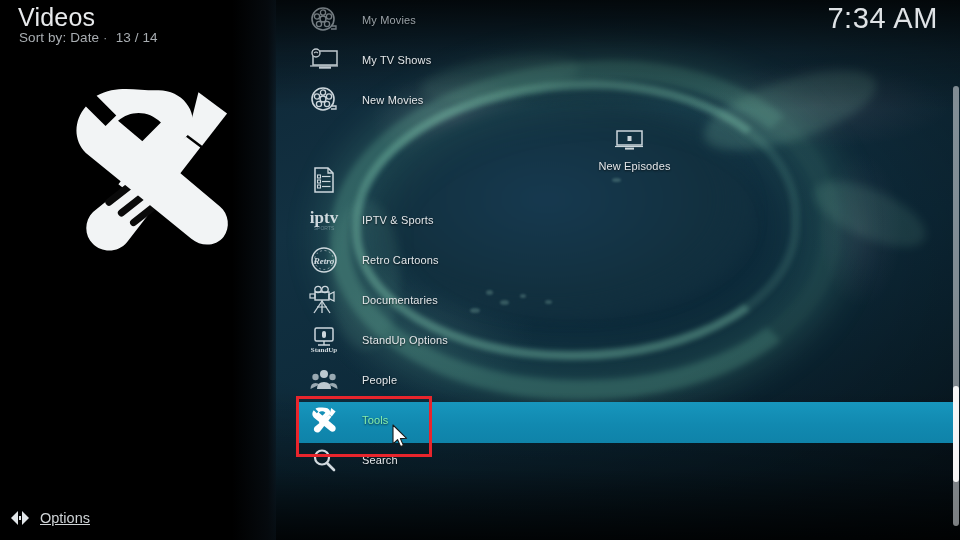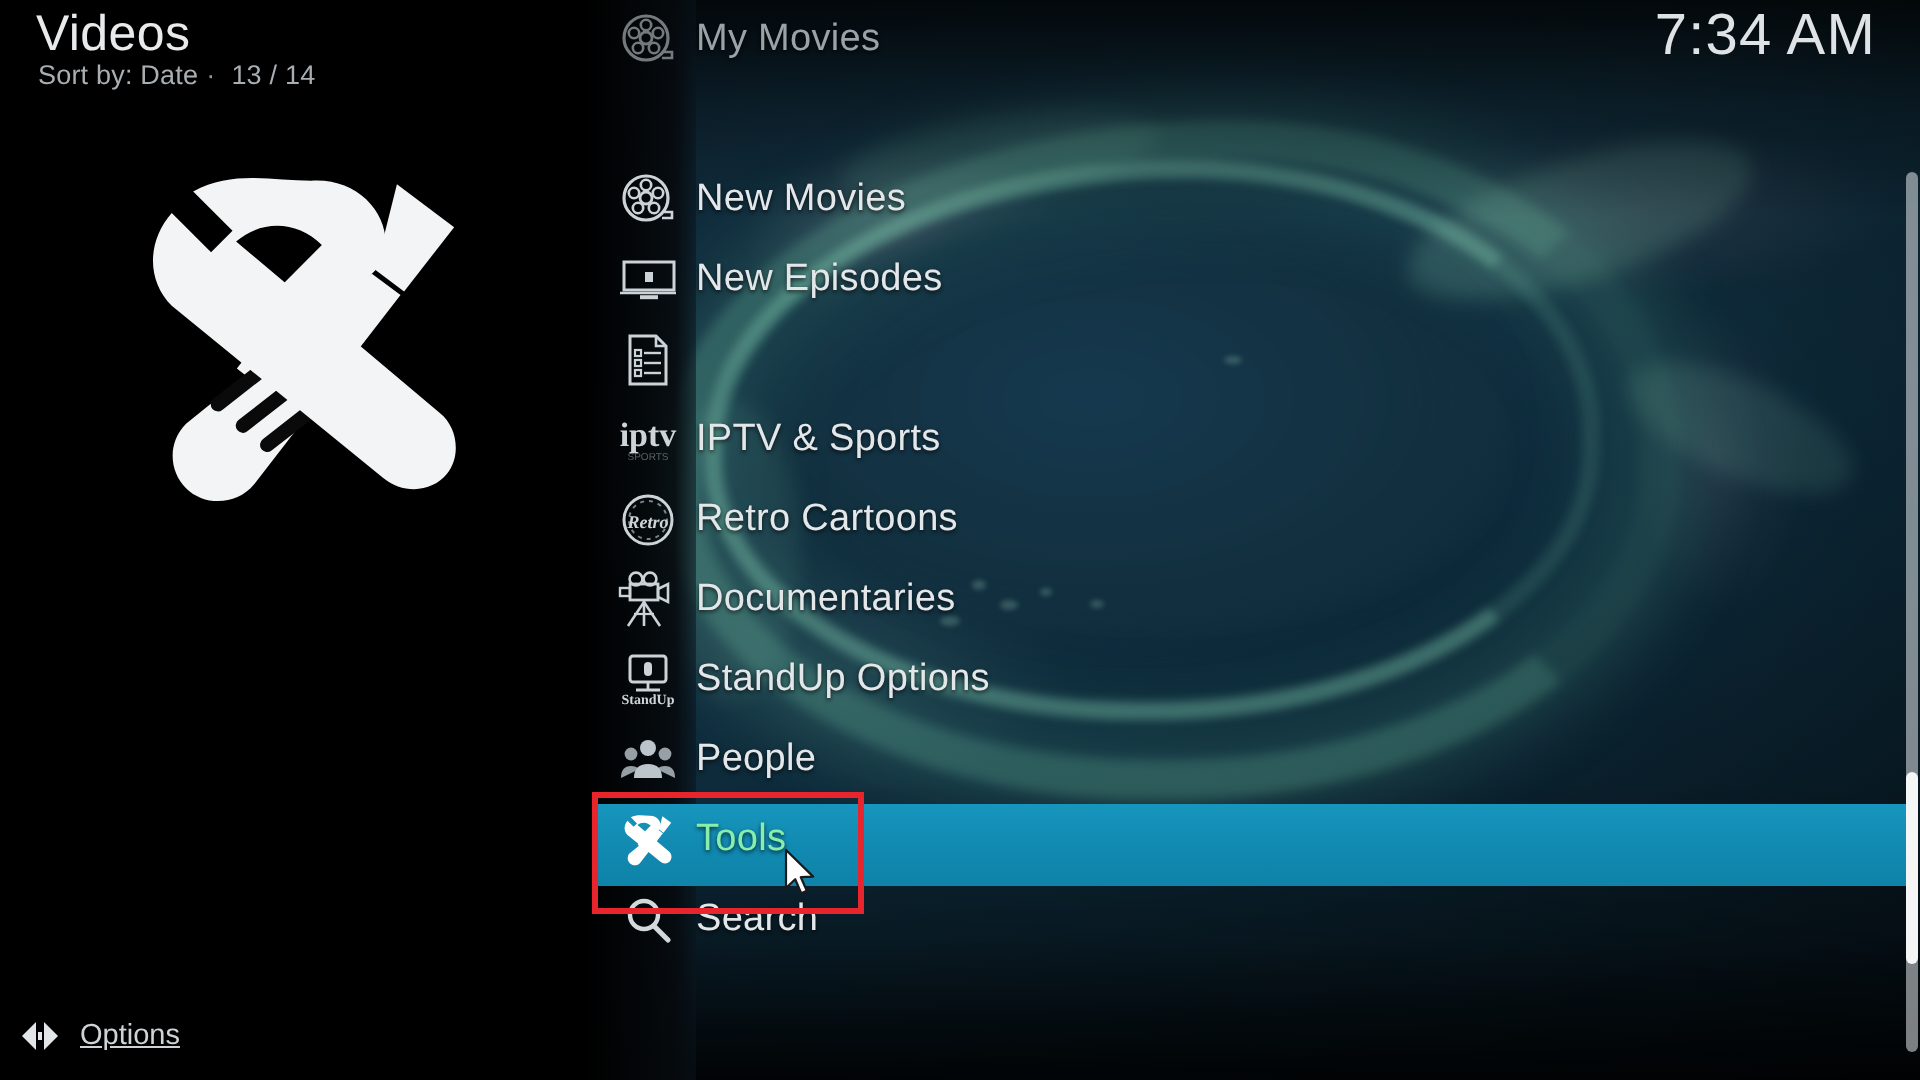--- a/index.html
+++ b/index.html
@@ -85,21 +85,21 @@
     background:
       linear-gradient(to bottom, rgba(0,0,0,.78) 0px, rgba(0,0,0,.30) 52px, rgba(0,0,0,0) 110px),
       linear-gradient(to top, rgba(0,0,0,.85) 0px, rgba(0,0,0,.25) 70px, rgba(0,0,0,0) 150px),
       radial-gradient(ellipse 80% 80% at 50% 45%, rgba(0,0,0,0) 40%, rgba(0,0,0,.45) 100%);
   }
 
   
   #left-panel {
     position: absolute;
     left: 0; top: 0;
-    width: 348px;
+    width: 276px;
     height: 540px;
     background: linear-gradient(to right, #000 0%, #000 84%, rgba(6,10,14,.92) 97%, rgba(10,20,28,.55) 100%);
   }
   #header-title {
     position: absolute;
     left: 18px; top: 3px;
     font-size: 25px;
     color: #e8eaec;
     letter-spacing: .2px;
     font-weight: 400;
@@ -167,22 +167,22 @@
     align-items: center;
   }
   .row .ico {
     width: 40px; height: 34px;
     margin-left: 6px;
     flex: 0 0 40px;
     display: flex; align-items: center; justify-content: center;
     opacity: .92;
   }
   .row .label {
-    margin-left: 4px;
-    font-size: 19px;
+    margin-left: 18px;
+    font-size: 11px;
     color: #e3e7ea;
     letter-spacing: .15px;
     text-shadow: 0 1px 2px rgba(0,0,0,.7);
     white-space: nowrap;
   }
   .row.dim .label { color: #9ba3a8; }
   .row.dim .ico   { opacity: .55; }
 
   
   #highlight {
@@ -305,38 +305,50 @@
           <circle cx="19" cy="10.5" r="2.6" fill="none" stroke="#cfd8dd" stroke-width="1.3"></circle>
           <circle cx="17" cy="18" r="2.6" fill="none" stroke="#cfd8dd" stroke-width="1.3"></circle>
           <circle cx="9" cy="18" r="2.6" fill="none" stroke="#cfd8dd" stroke-width="1.3"></circle>
           <circle cx="7" cy="10.5" r="2.6" fill="none" stroke="#cfd8dd" stroke-width="1.3"></circle>
           <path d="M22 20 h4 v3 h-5" fill="none" stroke="#cfd8dd" stroke-width="1.3"></path>
         </svg>
       </div>
       <div class="label">My Movies</div>
     </div>
 
+    <div class="row" style="top:40px;">
+      <div class="ico">
+        <svg width="30" height="24" viewBox="0 0 30 24">
+          <rect x="4" y="3" width="24" height="14" fill="none" stroke="#cfd8dd" stroke-width="1.5"></rect>
+          <rect x="10" y="18.5" width="12" height="2.2" fill="#cfd8dd"></rect>
+          <line x1="1" y1="18" x2="29" y2="18" stroke="#cfd8dd" stroke-width="1.2"></line>
+          <circle cx="7" cy="5" r="4" fill="#101c26" stroke="#cfd8dd" stroke-width="1.4"></circle>
+          <path d="M5.2 5 q1.8 -2 3.6 0" fill="none" stroke="#cfd8dd" stroke-width="1.2"></path>
+        </svg>
+      </div>
+      <div class="label">My TV Shows</div>
+    </div>
 
     <div class="row" style="top:80px;">
       <div class="ico">
         <svg width="28" height="28" viewBox="0 0 28 28">
           <circle cx="13" cy="13" r="11" fill="none" stroke="#dde5ea" stroke-width="1.6"></circle>
           <circle cx="13" cy="13" r="3" fill="none" stroke="#dde5ea" stroke-width="1.4"></circle>
           <circle cx="13" cy="6.5" r="2.6" fill="none" stroke="#dde5ea" stroke-width="1.3"></circle>
           <circle cx="19" cy="10.5" r="2.6" fill="none" stroke="#dde5ea" stroke-width="1.3"></circle>
           <circle cx="17" cy="18" r="2.6" fill="none" stroke="#dde5ea" stroke-width="1.3"></circle>
           <circle cx="9" cy="18" r="2.6" fill="none" stroke="#dde5ea" stroke-width="1.3"></circle>
           <circle cx="7" cy="10.5" r="2.6" fill="none" stroke="#dde5ea" stroke-width="1.3"></circle>
           <path d="M22 20 h4 v3 h-5" fill="none" stroke="#dde5ea" stroke-width="1.3"></path>
         </svg>
       </div>
       <div class="label">New Movies</div>
     </div>
 
-    <div class="row" style="top:120px;">
+    <div class="row" style="top:120px;flex-direction:column;">
       <div class="ico">
         <svg width="30" height="24" viewBox="0 0 30 24">
           <rect x="3" y="3" width="25" height="14" fill="none" stroke="#dde5ea" stroke-width="1.5"></rect>
           <rect x="13.5" y="8" width="4" height="5" fill="#dde5ea"></rect>
           <line x1="1" y1="18.5" x2="29" y2="18.5" stroke="#dde5ea" stroke-width="1.2"></line>
           <rect x="11" y="19.6" width="9" height="2" fill="#dde5ea"></rect>
         </svg>
       </div>
       <div class="label">New Episodes</div>
     </div>

